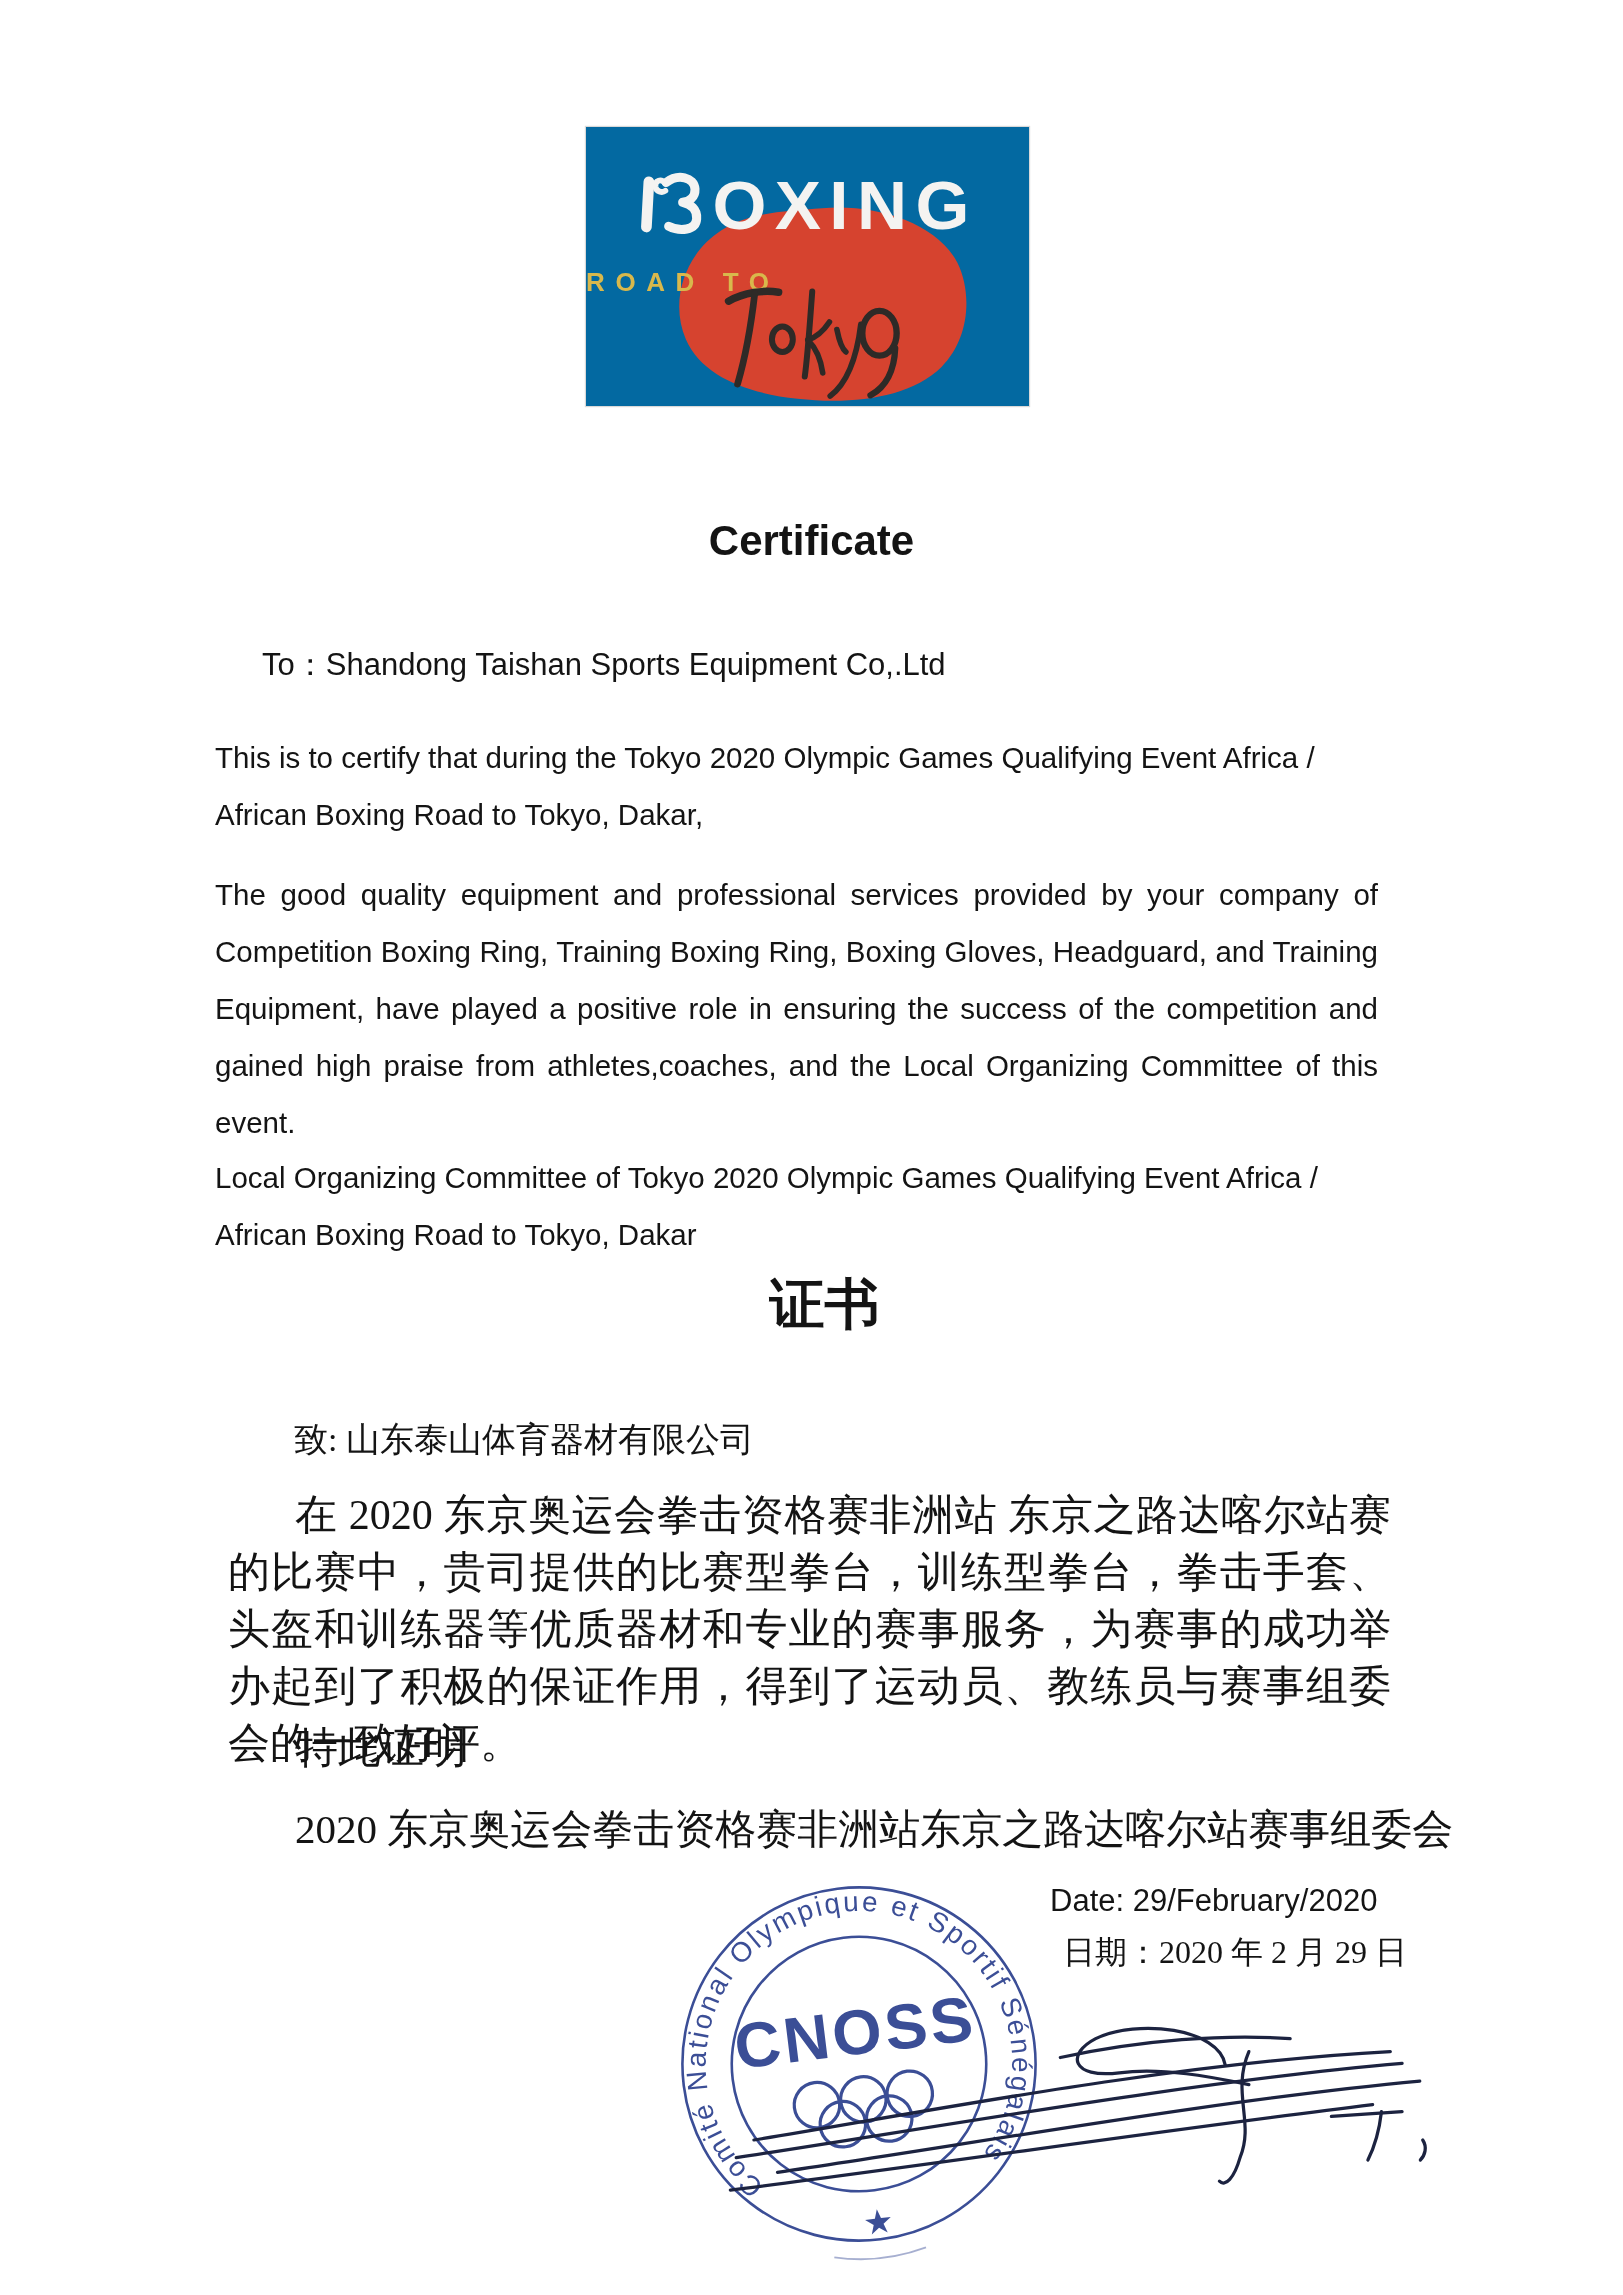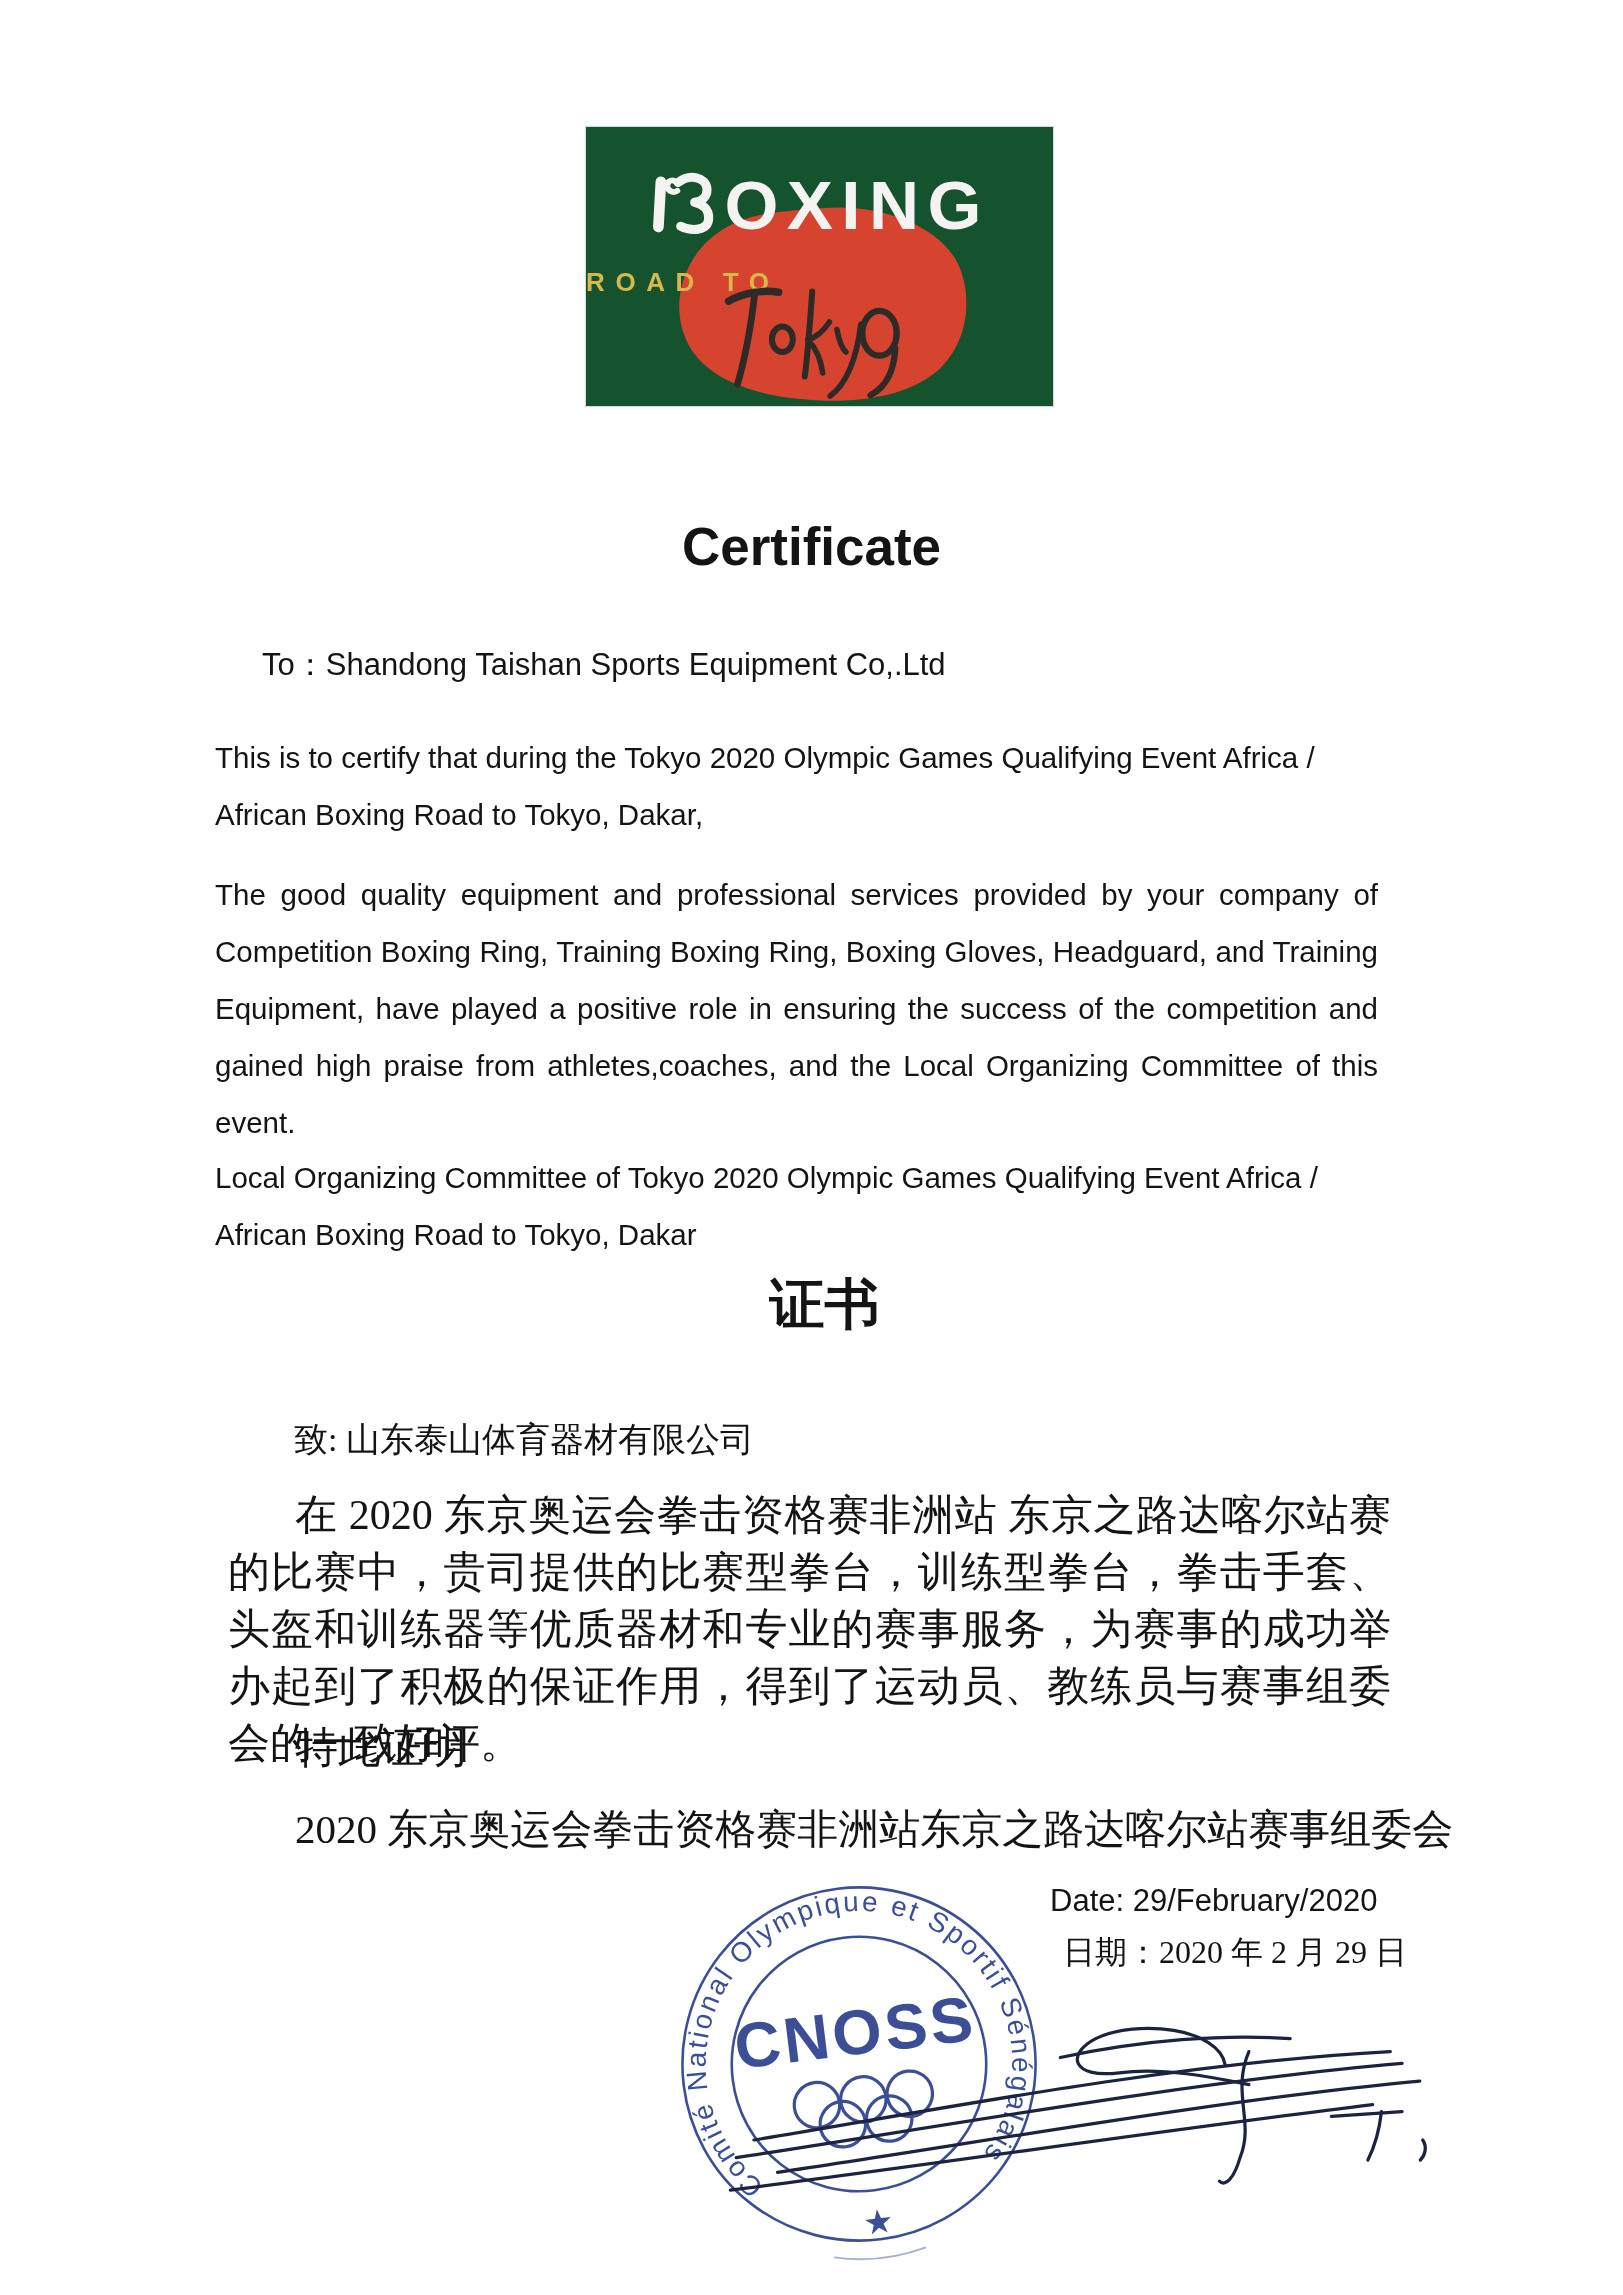--- a/index.html
+++ b/index.html
@@ -10,45 +10,44 @@
     overflow:hidden;
     font-family:"Liberation Sans",sans-serif;
     color:#141414;
   }
   .en{font-family:"Liberation Sans",sans-serif;}
   .zh{font-family:"Liberation Serif","DejaVu Serif",serif;margin-left:13px;}
 
   
   .logo{
     position:absolute;left:586px;top:127px;width:443px;height:279px;
-    background:#14532d;
+    background:#0369a1;
     box-shadow:0 0 0 1.2px #d9d9d9;
     overflow:hidden;
-    padding-left:24px;
   }
   .logo .blob{position:absolute;left:88px;top:80px;width:297px;height:194px;}
   .logo .boxing-row{
     position:absolute;left:0;top:37px;width:100%;
     display:flex;align-items:flex-end;justify-content:center;gap:5.9px;
   }
   .logo .glove{width:70px;height:75px;flex:0 0 auto;}
   .logo .boxing-word{
     font-weight:800;font-size:68px;line-height:1;color:#f4f3f1;
     letter-spacing:8.2px;transform:scaleX(1.02);
   }
   .logo .roadto{
     position:absolute;left:0;top:140px;width:100%;
     font-weight:700;font-size:26px;letter-spacing:10.6px;color:#d8b84c;
   }
   .logo .tokyo{position:absolute;left:87px;top:148px;width:277px;height:127px;}
 
   
   .cert-title{
     position:absolute;left:0;top:520px;width:100%;
-    text-align:center;font-weight:700;font-size:53px;line-height:1;
+    text-align:center;font-weight:700;font-size:42px;line-height:1;
   }
   .content{position:absolute;left:215px;width:1163px;}
   .to-line{top:646px;font-size:31px;line-height:1.2;margin-left:47px;}
   .para{font-size:29.5px;line-height:57px;}
   .p1{top:729px;}
   .p2{top:866px;text-align:justify;text-justify:inter-word;}
   .p3{top:1149px;}
 
   .zh-title{
     position:absolute;left:0;top:1277px;width:100%;

